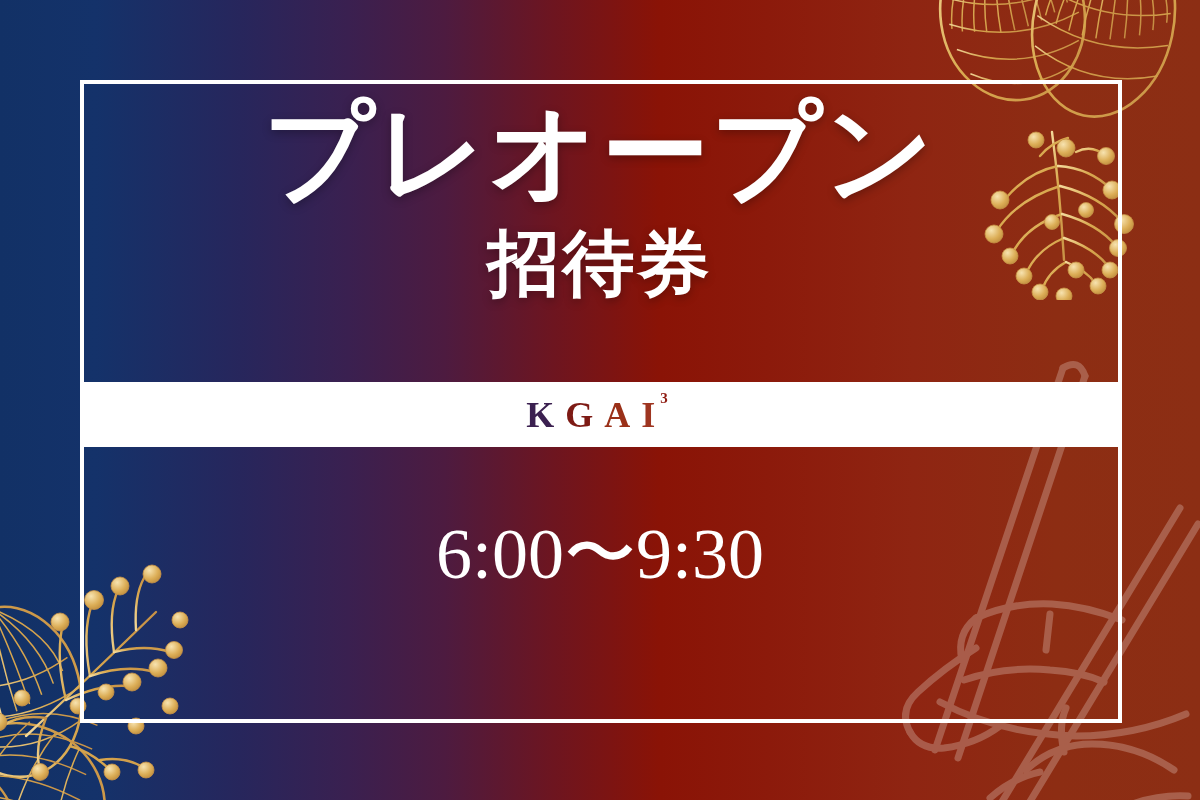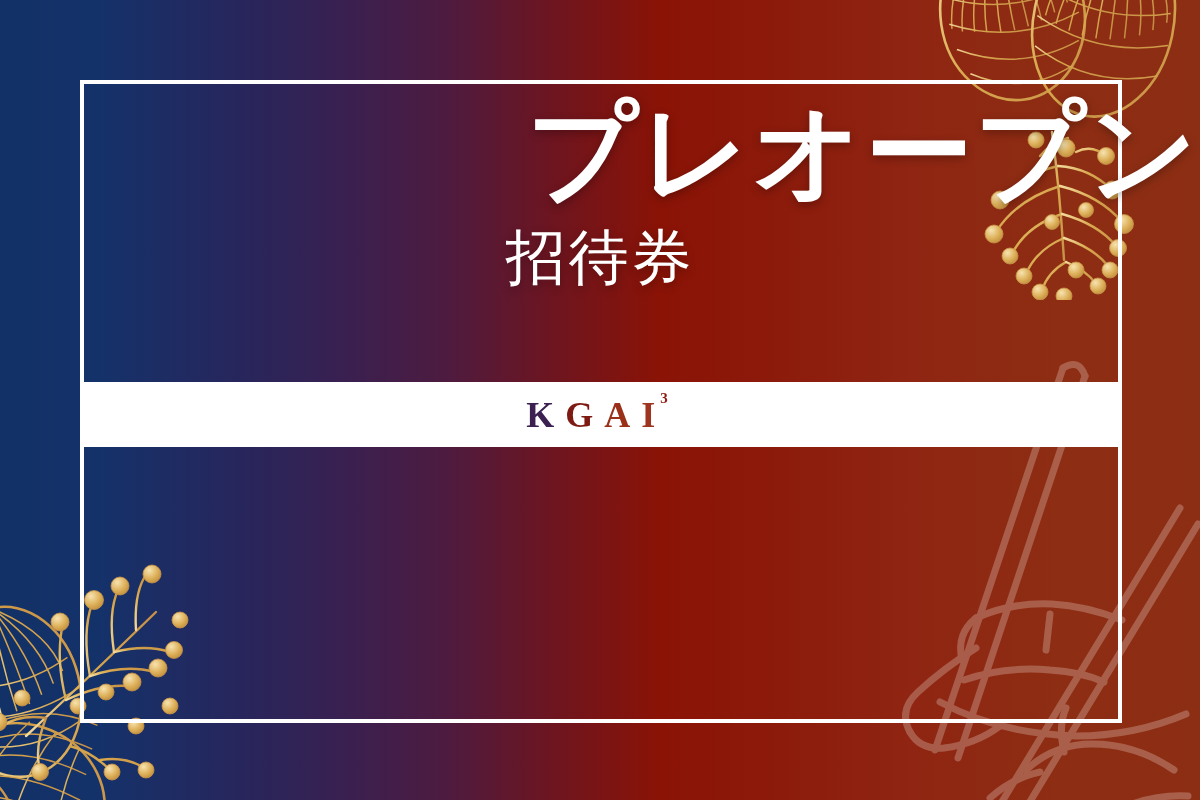--- a/index.html
+++ b/index.html
@@ -71,26 +71,25 @@
   .headline-main {
     color: #ffffff;
     font-size: 108px;
     font-weight: 700;
     line-height: 1.04;
     letter-spacing: 2px;
     font-family: "DejaVu Sans", "Liberation Sans", sans-serif;
     text-shadow: 0 3px 10px rgba(0,0,0,0.28);
     margin: 0;
     white-space: nowrap;
-    text-align: right;
   }
   .headline-sub {
     color: #ffffff;
-    font-size: 60px;
-    font-weight: 400;
+    font-size: 72px;
+    font-weight: 700;
     line-height: 1.05;
     letter-spacing: 3px;
     font-family: "DejaVu Sans", "Liberation Sans", sans-serif;
     text-shadow: 0 3px 10px rgba(0,0,0,0.28);
     margin: 18px 0 0 0;
     white-space: nowrap;
   }
 
   
   .logo-band {
@@ -390,15 +389,16 @@
     <span class="logo">
       <span class="l1">K</span>
       <span class="l2">G</span>
       <span class="l3">A</span>
       <span class="l4">I</span>
       <span class="sup">3</span>
     </span>
   </div>
 
   <div class="datetime-block">
+    <p class="time-line">6:00〜9:30</p>
   </div>
 
 </div>
 
 </body></html>

